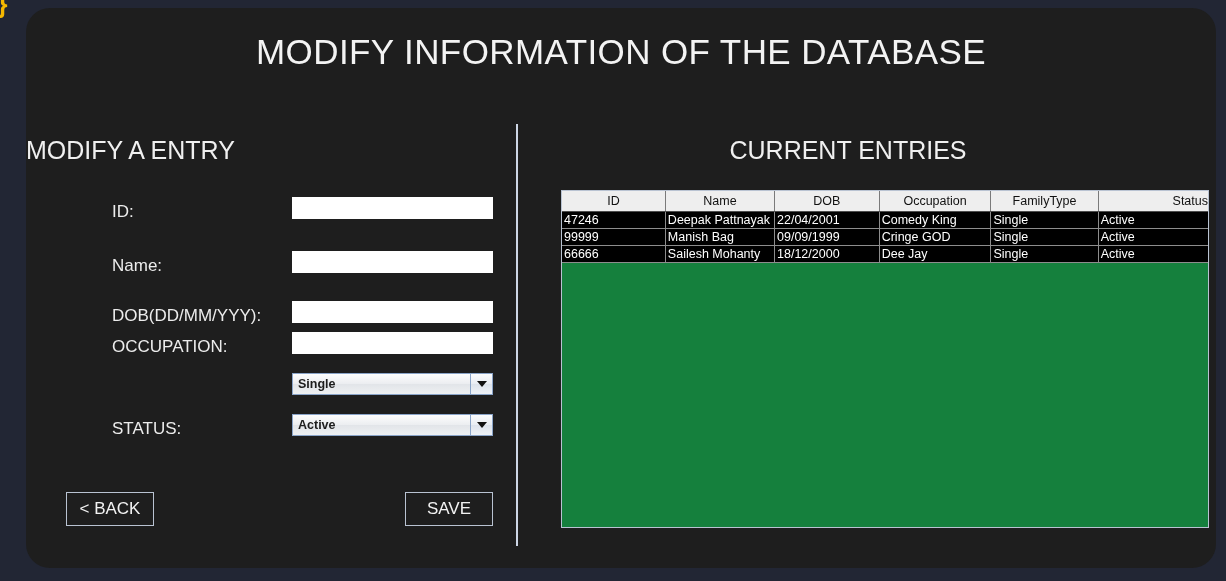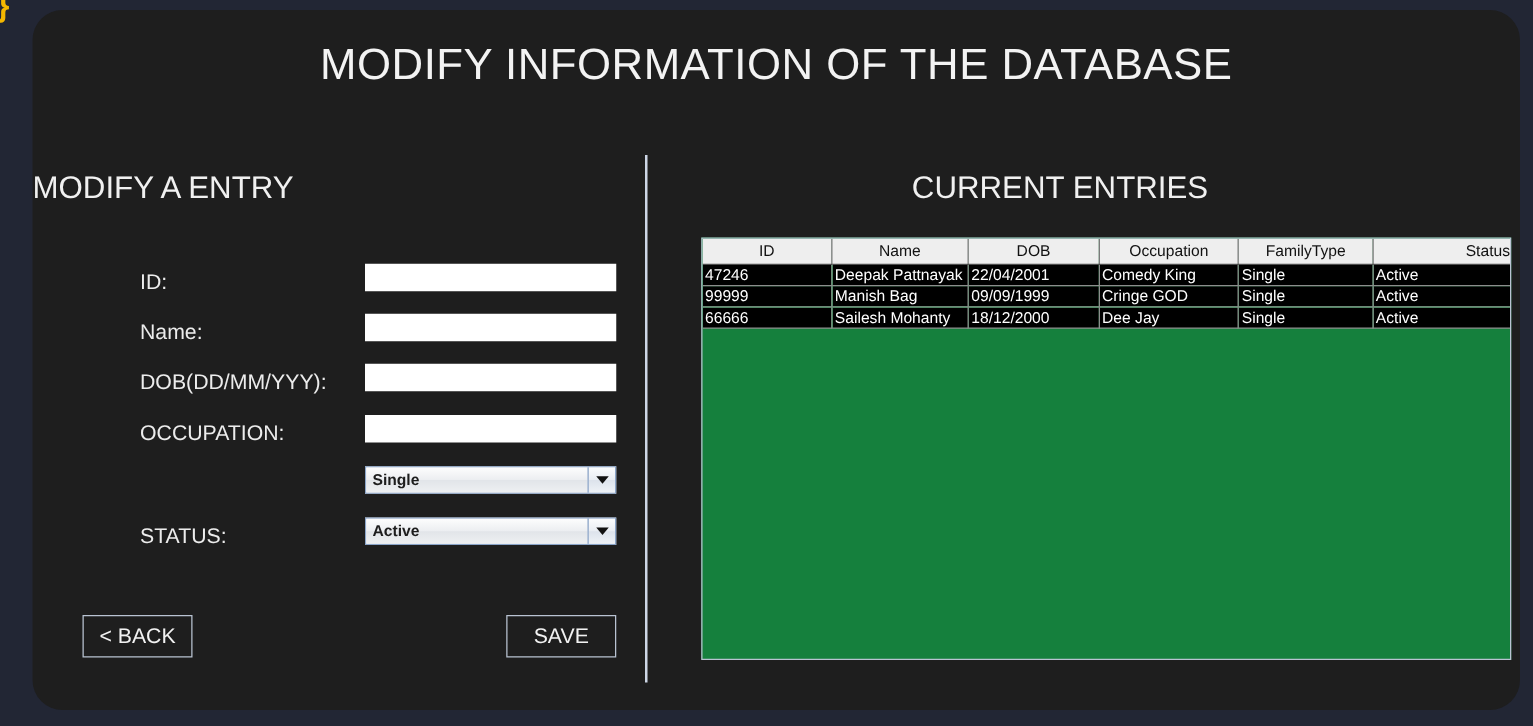--- a/index.html
+++ b/index.html
@@ -237,29 +237,29 @@
 
 <div id="app-window">
 
   <div id="page-title">MODIFY INFORMATION OF THE DATABASE</div>
 
   <div id="divider"></div>
 
   <div id="form-panel">
     <div id="form-heading">MODIFY A ENTRY</div>
     <div id="form-rows">
-        <div class="form-row" style="top: 203px; text-decoration: underline;">
+        <div class="form-row" style="top: 189px; text-decoration: underline;">
           <div class="form-label">ID:</div>
           <input class="text-input" type="text" style="">
         </div>
         <div class="form-row" style="top: 243px;">
           <div class="form-label">Name:</div>
           <input class="text-input" type="text" style="">
         </div>
-        <div class="form-row" style="top: 283px;">
+        <div class="form-row" style="top: 293px;">
           <div class="form-label">DOB(DD/MM/YYY):</div>
           <input class="text-input" type="text" style="">
         </div>
         <div class="form-row" style="top: 324px;">
           <div class="form-label">OCCUPATION:</div>
           <input class="text-input" type="text" style="">
         </div>
         <div class="form-row" style="top: 365px;">
           <div class="select-wrap">
             <div class="select-value">Single</div>

